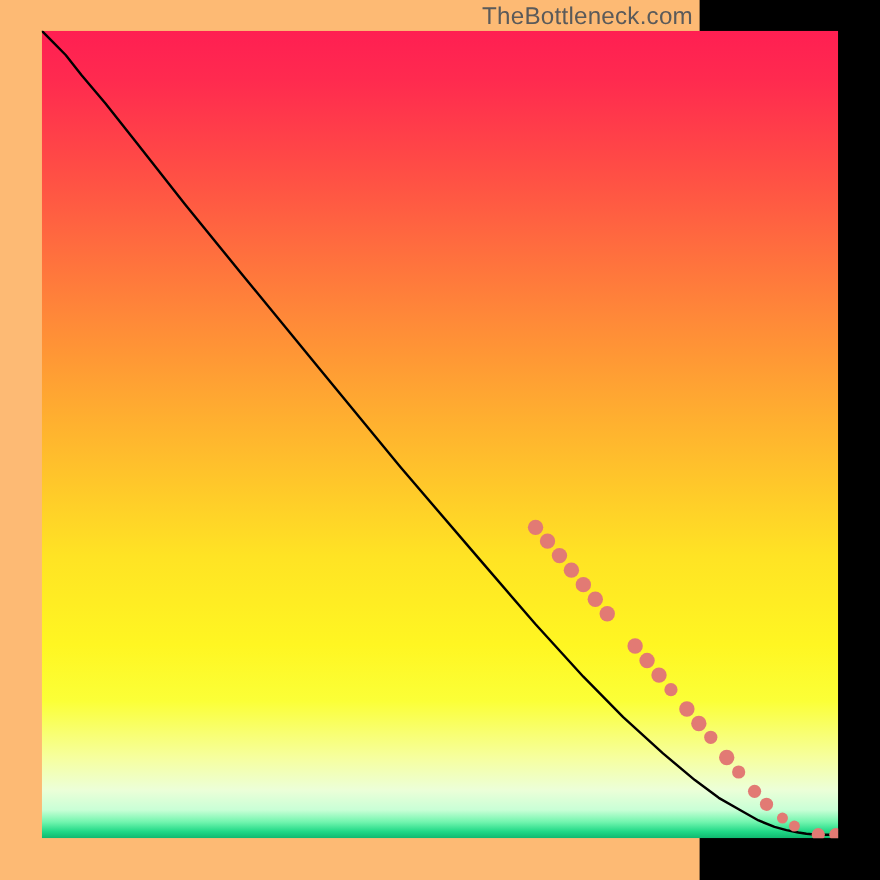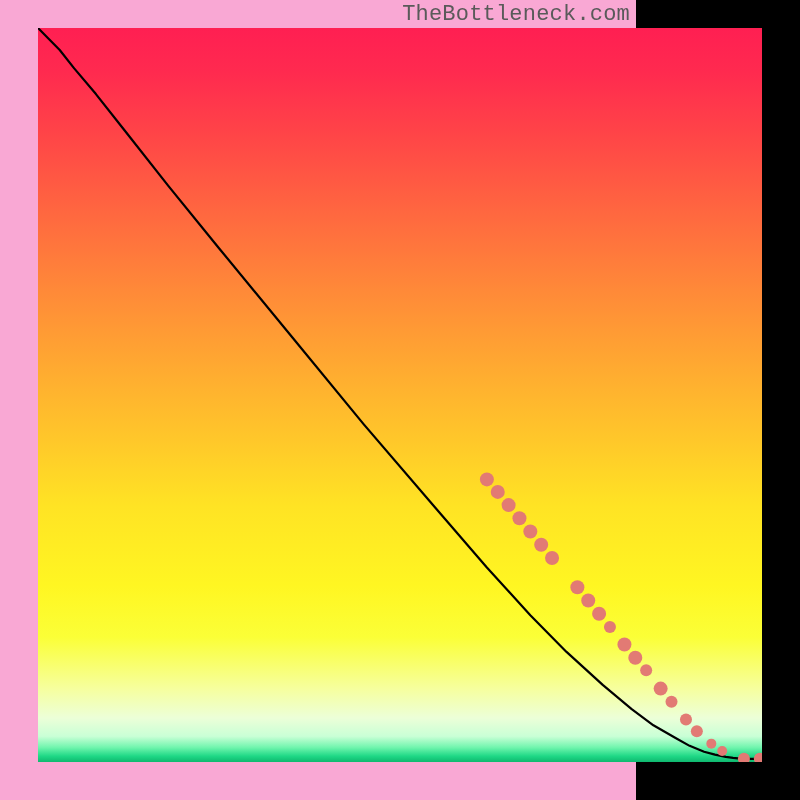--- a/index.html
+++ b/index.html
@@ -8,22 +8,21 @@
     width: 800px;
     height: 800px;
     overflow: hidden;
     background: #000;
     font-family: Arial, Helvetica, sans-serif;
   }
   .frame {
     position: relative;
     width: 636px;
     height: 800px;
-    background: #f9a8d4;
-    font-family: Liberation Mono, monospace;
+    background: #fdba74;
   }
   .watermark {
     position: absolute;
     top: 2px;
     right: 6px;
     color: #5a5a5a;
     font-size: 22px;
     font-weight: 400;
     letter-spacing: 0.2px;
     z-index: 20;

